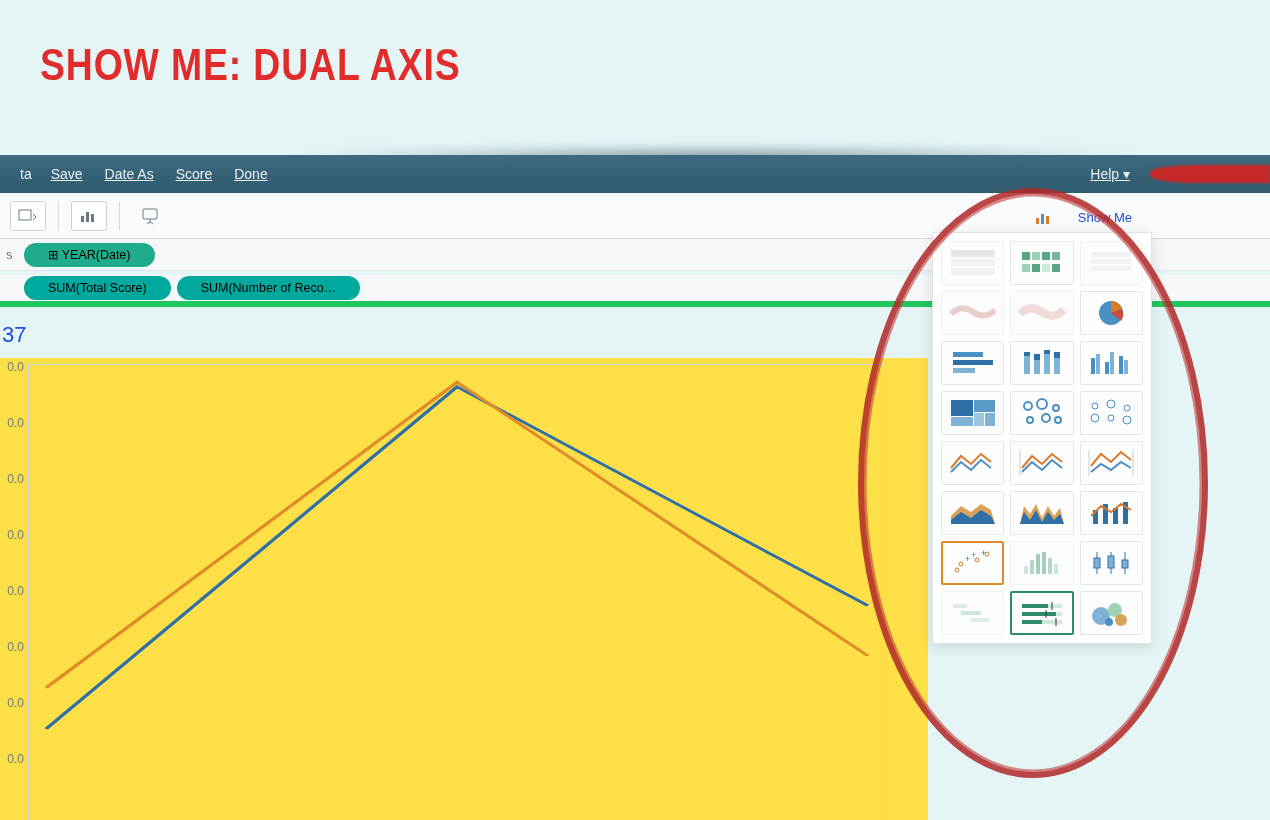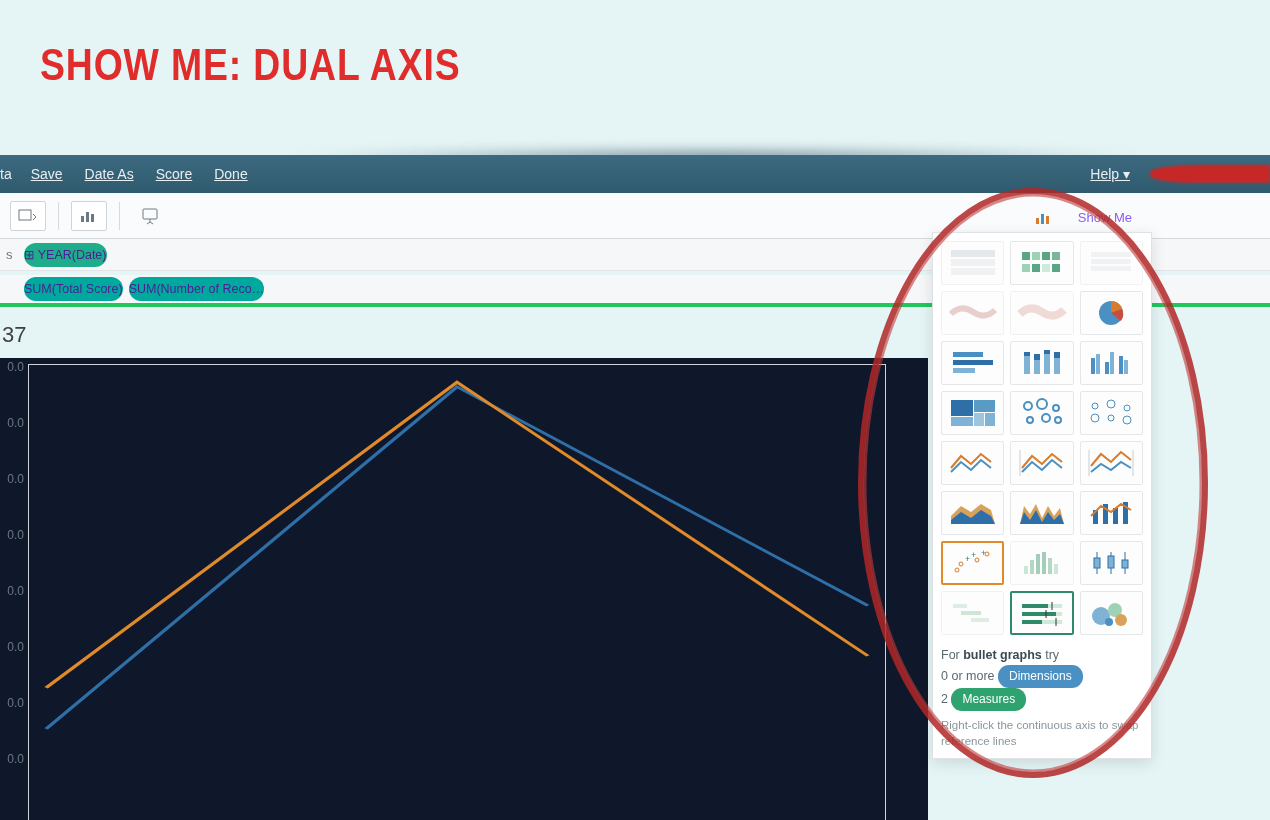--- a/index.html
+++ b/index.html
@@ -48,21 +48,21 @@
   .red-smudge {
     position: absolute;
     top: 165px;
     right: 0;
     width: 120px;
     height: 18px;
     background: #c62828;
     border-radius: 40% 0 0 40%;
     filter: blur(1px);
   }
-  .top-bar .left-item { padding: 0 8px 0 0; }
+  .top-bar .left-item { padding: 0 8px 0 20px; }
   .top-bar .menu-item { padding: 0 11px; cursor: pointer; text-decoration: underline; }
   .top-bar .help-item { margin-left: auto; padding-right: 140px; }
   .toolbar {
     position: absolute;
     top: 193px;
     left: 0;
     right: 0;
     height: 46px;
     background: #fafbfc;
     border-bottom: 1px solid #d6dadd;
@@ -87,47 +87,47 @@
     height: 32px;
     background: #f6f7f8;
     border-bottom: 1px solid #e2e5e7;
     display: flex;
     align-items: center;
     padding-left: 6px;
     font-size: 13px;
     color: #6a7a82;
   }
   .shelf-columns { top: 239px; }
-  .shelf-rows { top: 275px; border-bottom: 4px solid #22c55e; }
+  .shelf-rows { top: 275px; border-bottom: 6px solid #22c55e; }
   .pill {
     display: inline-flex;
     align-items: center;
     height: 24px;
-    padding: 0 0;
+    padding: 0 24px;
     border-radius: 12px;
     font-size: 12.5px;
-    color: #4c1d95;
+    color: #000000;
     margin-right: 6px;
   }
   .pill-green { background: #1fac8a; }
   .pill-teal { background: #00a99d; }
   .value-label {
     position: absolute;
     top: 322px;
     left: 2px;
     font-size: 22px;
-    color: #404040;
+    color: #1d4ed8;
   }
   .chart-area {
     position: absolute;
     top: 358px;
     left: 0;
     width: 928px;
     bottom: 0;
-    background: #0f172a;
+    background: #fde047;
     padding-left: 11px;
   }
   .grid-top { position:absolute; left:28px; right:42px; top:6px; height:1px; background:#d0d5d8; }
   .left-ticks {
     position: absolute;
     left: -4px;
     top: 0;
     bottom: 0;
     width: 30px;
     font-size: 12px;
@@ -164,21 +164,21 @@
     border: 1px solid #dfe3e6;
     box-shadow: 0 4px 14px rgba(0,0,0,0.12);
     padding: 8px;
     z-index: 30;
   }
   .showme-label {
     position: absolute;
     top: 210px;
     right: 138px;
     font-size: 13px;
-    color: #8b5cf6;
+    color: #1d4ed8;
     z-index: 31;
   }
   .showme-ico {
     position:absolute; top:210px; right:220px;
     width:14px; height:12px;
     z-index:31;
   }
   .showme-grid {
     display: grid;
     grid-template-columns: repeat(3, 1fr);
@@ -513,26 +513,20 @@
     <div class="sm-cell">
       <svg viewBox="0 0 52 34">
           <circle cx="16" cy="20" r="9" fill="#7fb3d6"></circle>
           <circle cx="30" cy="14" r="7" fill="#9ed2b5"></circle>
           <circle cx="36" cy="24" r="6" fill="#d9a25a"></circle>
           <circle cx="24" cy="26" r="4" fill="#4a90c2"></circle>
         </svg>
     </div>
 
   </div>
-  <div class="sm-hint">
-    <span>For </span><span class="b">bullet graphs</span><span> try</span><br>
-    <span>0 or more</span>&nbsp;<span class="sm-pill sm-pill-blue">Dimensions</span><br>
-    <span>2</span>&nbsp;<span class="sm-pill sm-pill-green">Measures</span>
-    <div class="sm-hint-sub">Right-click the continuous axis to swap reference lines</div>
-  </div>
 </div>
 
 <div class="red-circle">
   <svg viewBox="0 0 370 610">
     <ellipse cx="185" cy="305" rx="172" ry="292" fill="none" stroke="#b02727" stroke-width="6" opacity="0.85"></ellipse>
     <ellipse cx="185" cy="305" rx="168" ry="288" fill="none" stroke="#c23a3a" stroke-width="3" opacity="0.6"></ellipse>
   </svg>
 </div>
 
 </body></html>

